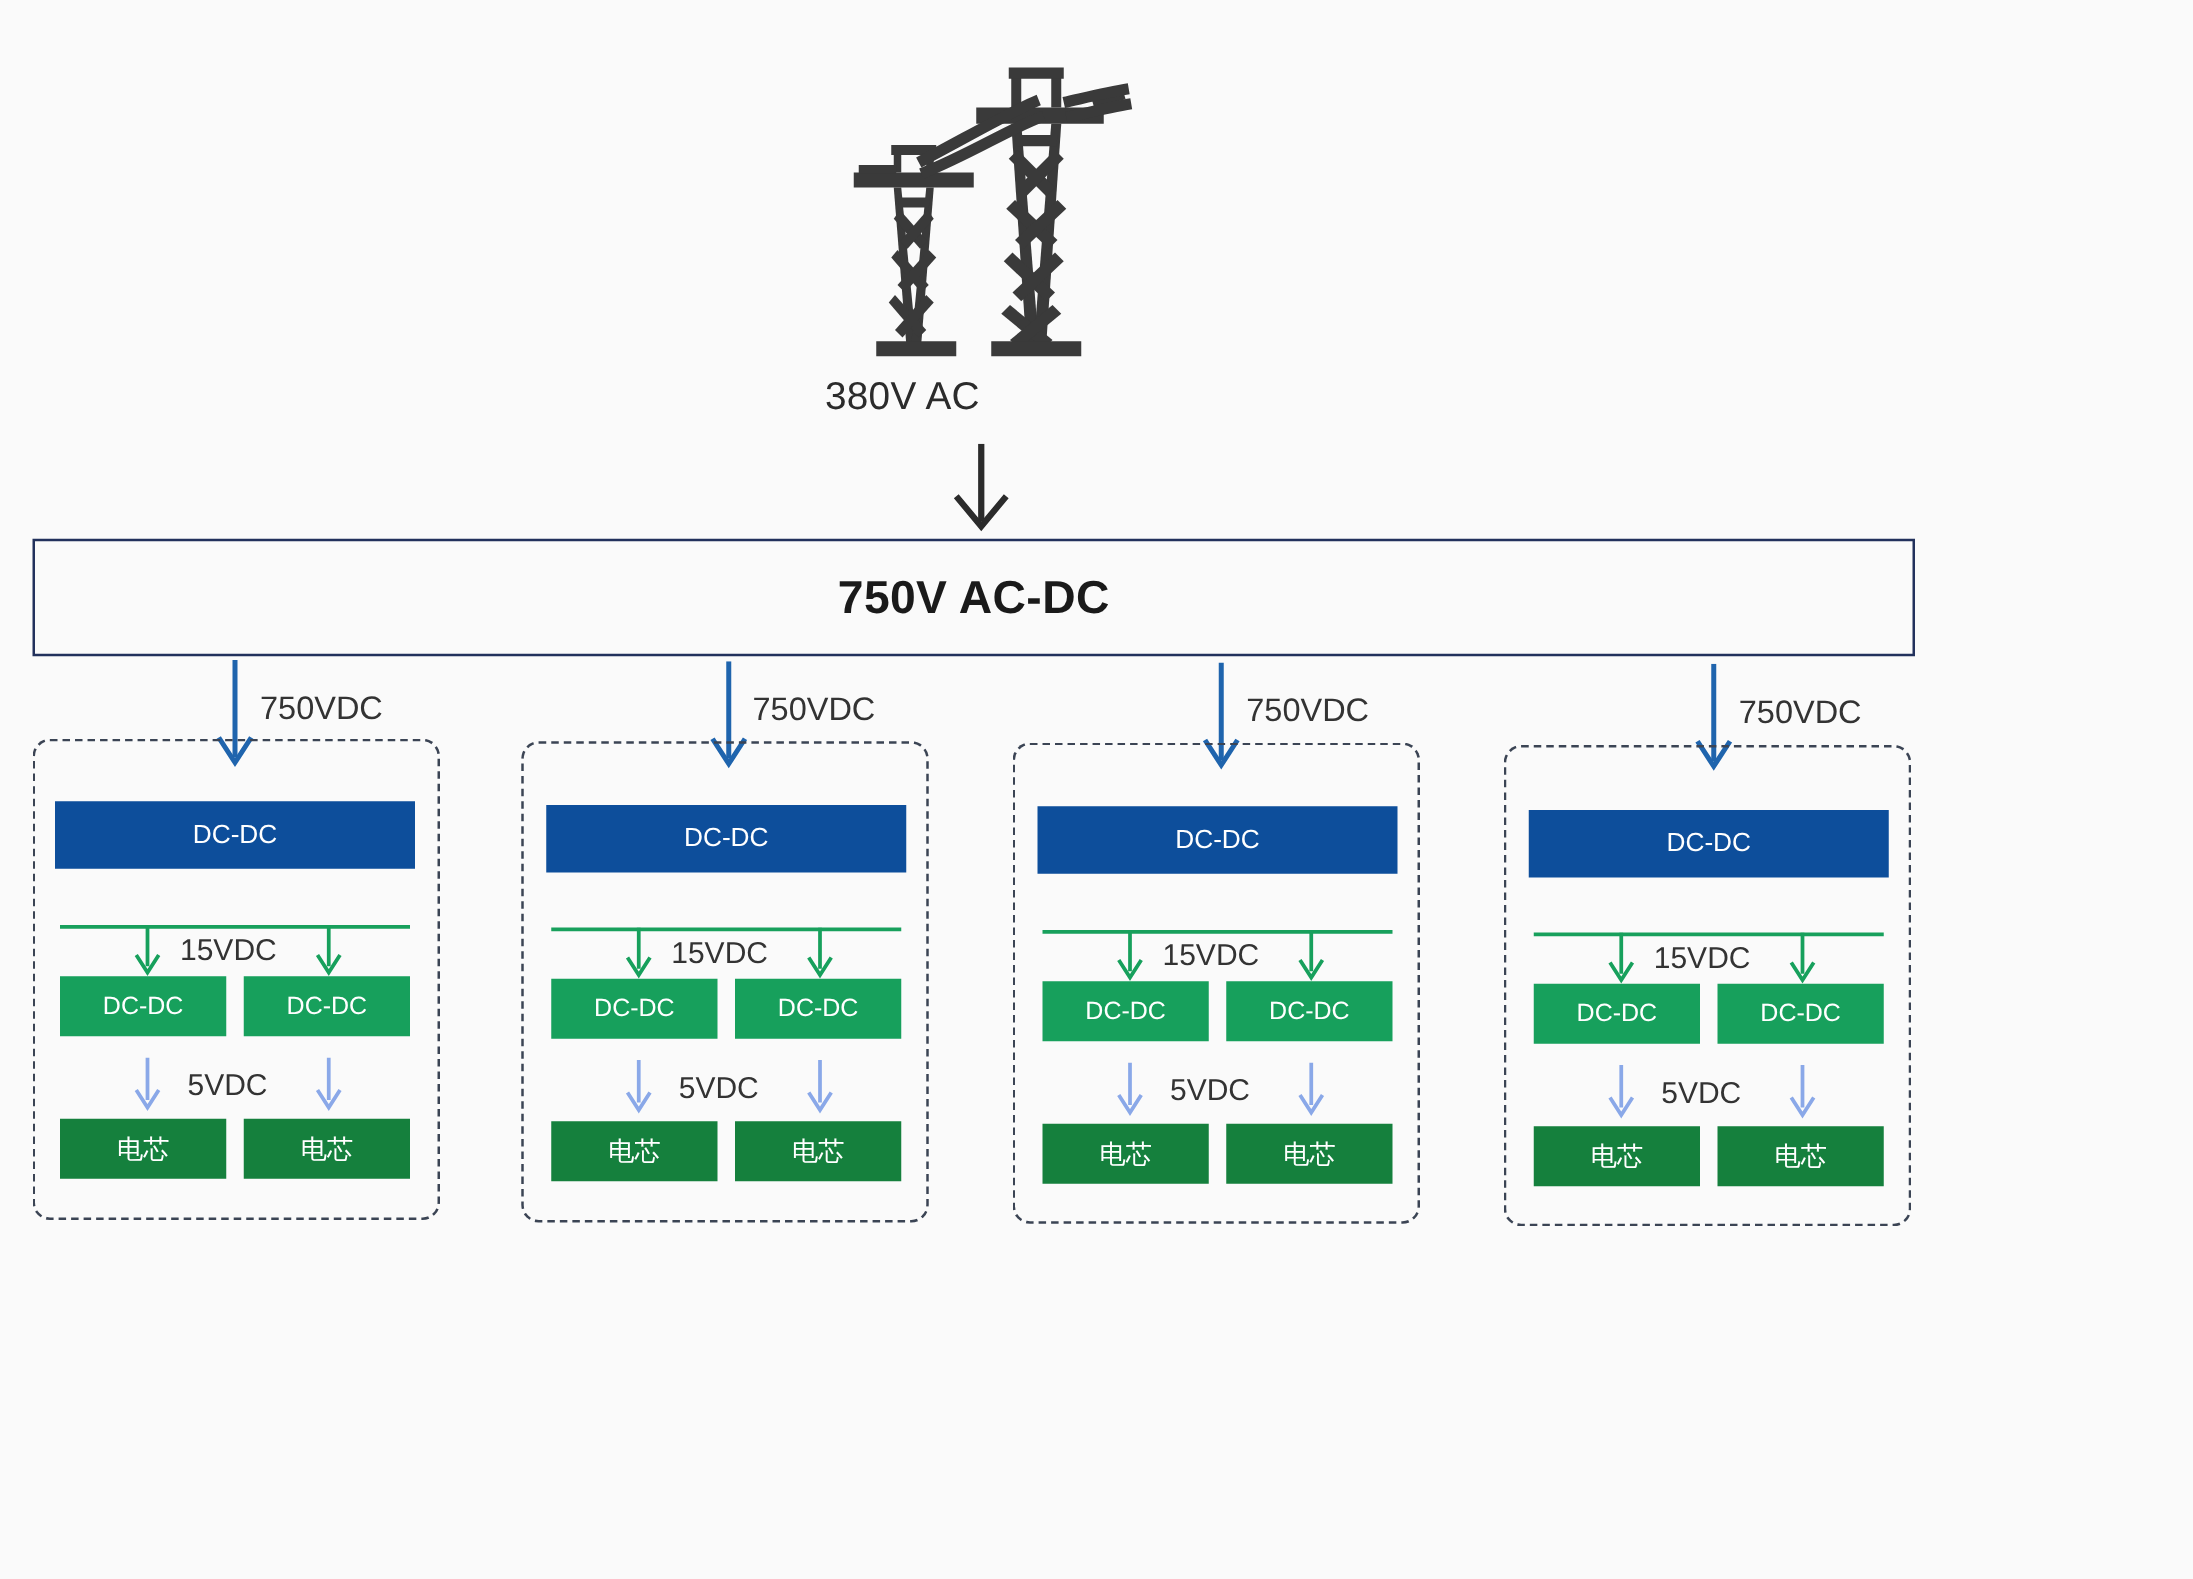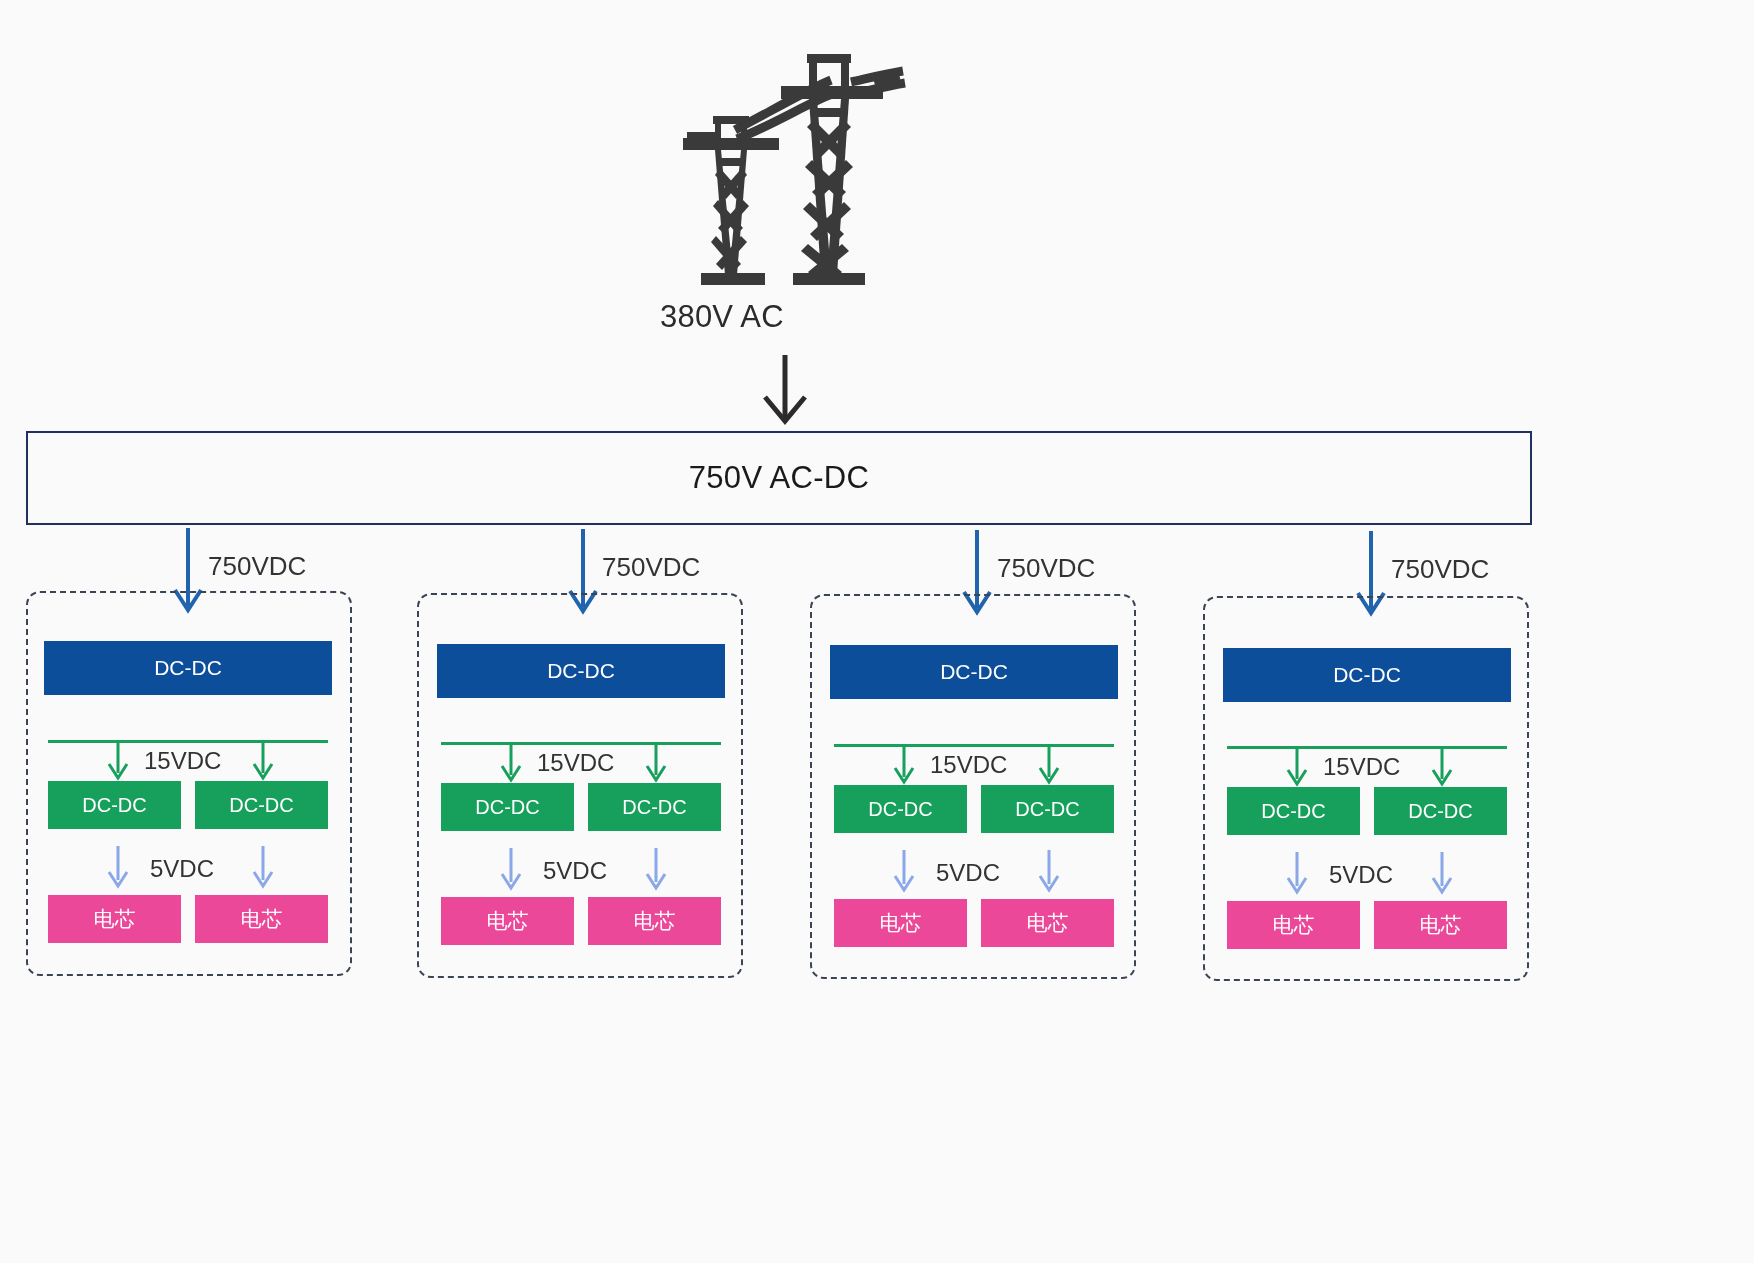--- a/index.html
+++ b/index.html
@@ -59,22 +59,22 @@
     width: 1506px;
     height: 94px;
     border: 2px solid #22315c;
     background: #fafafa;
     box-sizing: border-box;
     display: flex;
     align-items: center;
     justify-content: center;
   }
   .acdc-bar .txt {
-    font-size: 31px;
-    font-weight: normal;
+    font-size: 37px;
+    font-weight: bold;
     color: #1a1a1a;
     letter-spacing: .3px;
   }
 
   
   .feeder {
     position: absolute;
     width: 40px;
     height: 90px;
   }
@@ -144,21 +144,21 @@
     align-items: center;
     justify-content: center;
     color: #ffffff;
     font-size: 20px;
   }
 
   
   .cell-box {
     position: absolute;
     height: 48px;
-    background: #ec4899;
+    background: #15803d;
     display: flex;
     align-items: center;
     justify-content: center;
     color: #ffffff;
     font-size: 21px;
   }
 </style>
 </head>
 <body>
 

